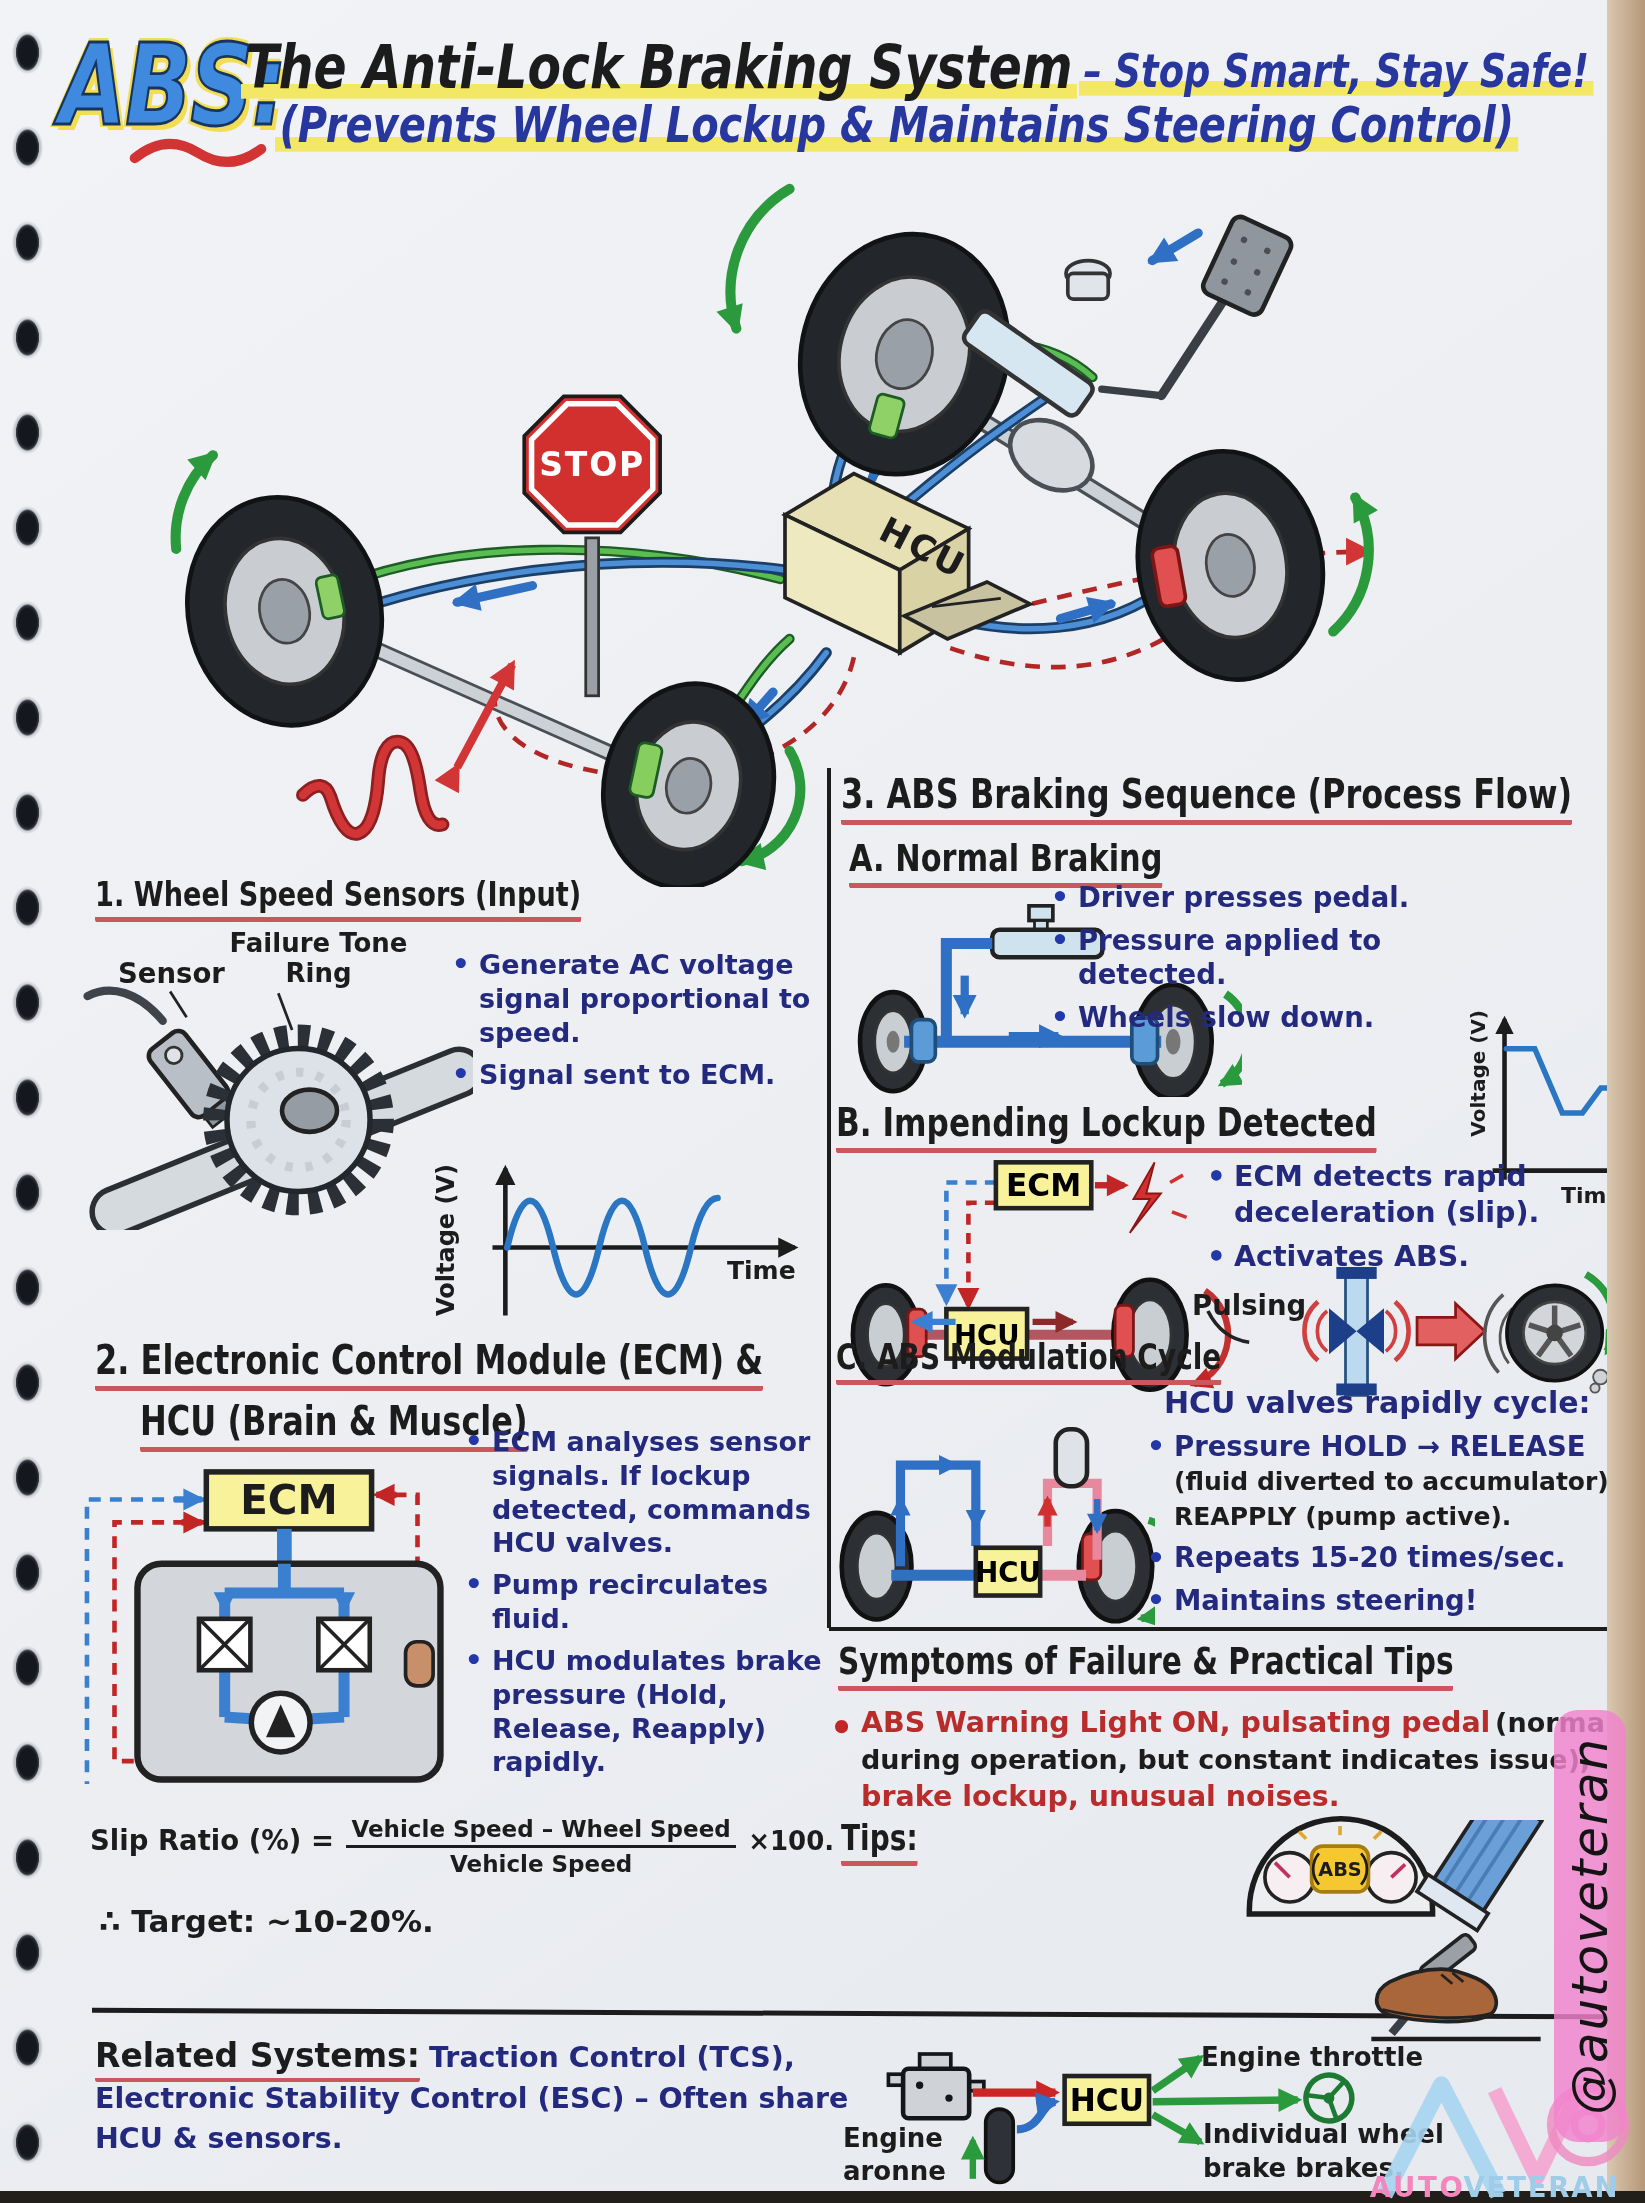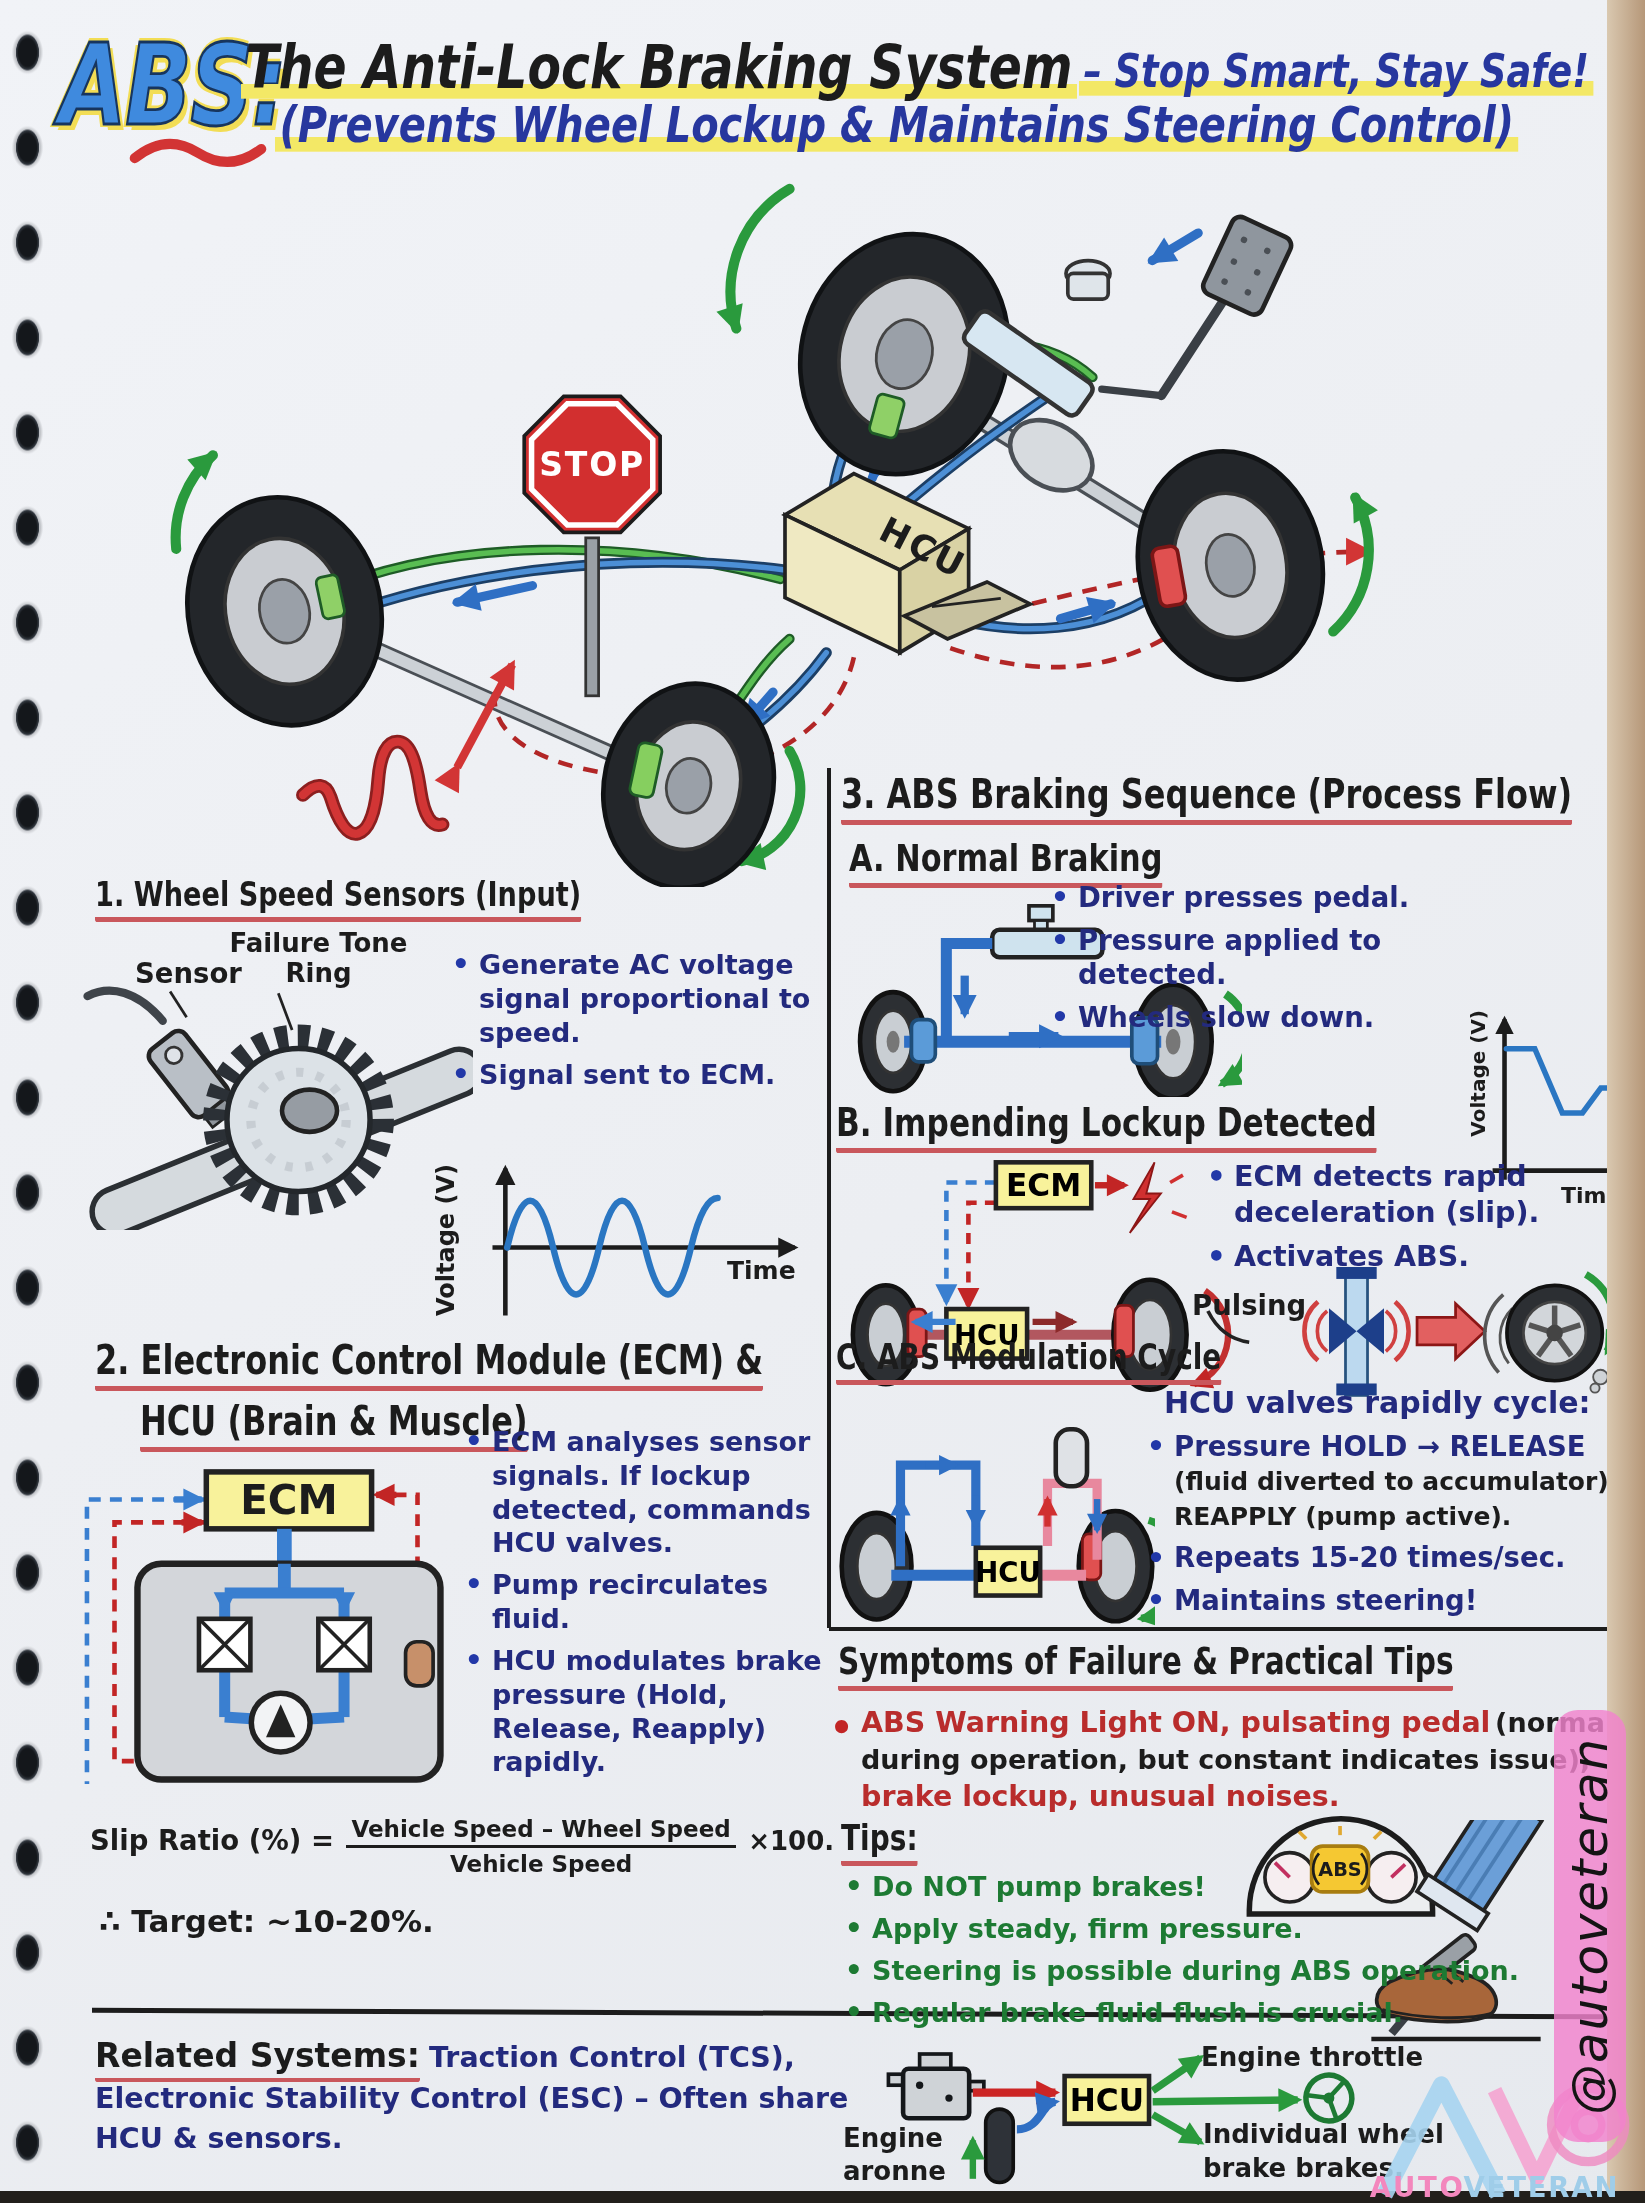--- a/index.html
+++ b/index.html
@@ -186,21 +186,21 @@
       <line x1="955" y1="495" x2="1030" y2="486" stroke="#222" stroke-width="3"></line>
       <text x="895" y="420" font-size="38" font-weight="bold" transform="rotate(27 895 420)" fill="#1c1c1c" letter-spacing="3">HCU</text>
     </g>
 
     <path d="M270,700 C285,685 295,688 300,702 C308,728 318,745 330,742 C344,738 350,712 352,684 C354,656 362,640 375,642 C388,644 394,668 398,696 C402,722 410,736 422,732" fill="none" stroke="#8c1f1f" stroke-width="15" stroke-linecap="round"></path>
     <path d="M270,700 C285,685 295,688 300,702 C308,728 318,745 330,742 C344,738 350,712 352,684 C354,656 362,640 375,642 C388,644 394,668 398,696 C402,722 410,736 422,732" fill="none" stroke="#d23535" stroke-width="9" stroke-linecap="round"></path>
     <line x1="438" y1="670" x2="498" y2="558" stroke="#d23535" stroke-width="9" marker-start="url(#mr)" marker-end="url(#mr)"></line>
   </svg>
 
   <div class="abs hw" style="left:95px;top:874px;font-size:34px;"><span class="u-red">1. Wheel Speed Sensors (Input)</span></div>
-  <div class="abs t-black nowrap" style="left:118px;top:957px;font-size:27.5px;font-weight:700;margin-left:17px;">Sensor</div>
+  <div class="abs t-black nowrap" style="left:118px;top:957px;font-size:27.5px;font-weight:700;">Sensor</div>
   <div class="abs t-black" style="left:213px;top:929px;width:211px;text-align:center;font-size:26px;font-weight:700;line-height:1.15;">Failure Tone Ring</div>
   <svg class="abs" style="left:69px;top:964px;" width="404" height="266" viewBox="0 0 440 290">
     <line x1="110" y1="30" x2="128" y2="58" stroke="#222" stroke-width="3"></line>
     <line x1="228" y1="32" x2="243" y2="72" stroke="#222" stroke-width="3"></line>
     <path d="M20,35 C45,22 75,30 102,62" fill="none" stroke="#3f444a" stroke-width="9" stroke-linecap="round"></path>
     <line x1="50" y1="270" x2="425" y2="118" stroke="#2b2f33" stroke-width="56" stroke-linecap="round"></line>
     <line x1="50" y1="270" x2="425" y2="118" stroke="#d5dade" stroke-width="44" stroke-linecap="round"></line>
     <g transform="translate(130,120) rotate(-38)">
       <rect x="-24" y="-46" width="48" height="92" rx="10" fill="#b9bfc6" stroke="#222" stroke-width="5"></rect>
       <circle cx="0" cy="-26" r="9" fill="#dfe3e8" stroke="#333" stroke-width="3"></circle>
@@ -525,28 +525,20 @@
         <rect x="58" y="140" width="66" height="20" rx="6" fill="#9aa0a6" stroke="#222" stroke-width="4"></rect>
       </g>
     <path d="M28,176 C10,186 8,206 28,212 C60,220 108,222 132,214 C150,208 148,184 122,172 C108,166 96,162 84,162 C62,162 44,168 28,176 Z" fill="#a8663a" stroke="#222" stroke-width="4"></path>
     <path d="M20,206 C60,216 110,218 140,210" fill="none" stroke="#222" stroke-width="3"></path>
     <g stroke="#222" stroke-width="3">
         <line x1="84" y1="168" x2="96" y2="178"></line>
         <line x1="96" y1="166" x2="108" y2="176"></line>
       </g>
     <line x1="8" y1="238" x2="192" y2="238" stroke="#1c1c1c" stroke-width="5"></line>
   </svg>
-  <div class="abs" style="left:841px;top:1870px;width:680px;font-size:27px;">
-    <ul>
-      <li class="b-green"><span>Do NOT pump brakes!</span></li>
-      <li class="b-green"><span>Apply steady, firm pressure.</span></li>
-      <li class="b-green"><span>Steering is possible during ABS operation.</span></li>
-      <li class="b-green"><span>Regular brake fluid flush is crucial.</span></li>
-    </ul>
-  </div>
 
   <svg class="abs" style="left:859px;top:2043px;" width="514" height="156" viewBox="0 0 560 170">
     <defs>
       <marker id="mr7" markerUnits="userSpaceOnUse" markerWidth="30" markerHeight="30" refX="23" refY="15" orient="auto">
           <path d="M2,2 L28,15 L2,28 Z" fill="#cc2525"></path>
         </marker>
       <marker id="mb7" markerUnits="userSpaceOnUse" markerWidth="30" markerHeight="30" refX="23" refY="15" orient="auto">
           <path d="M2,2 L28,15 L2,28 Z" fill="#2f6fc4"></path>
         </marker>
       <marker id="mg7" markerUnits="userSpaceOnUse" markerWidth="30" markerHeight="30" refX="23" refY="15" orient="auto">

